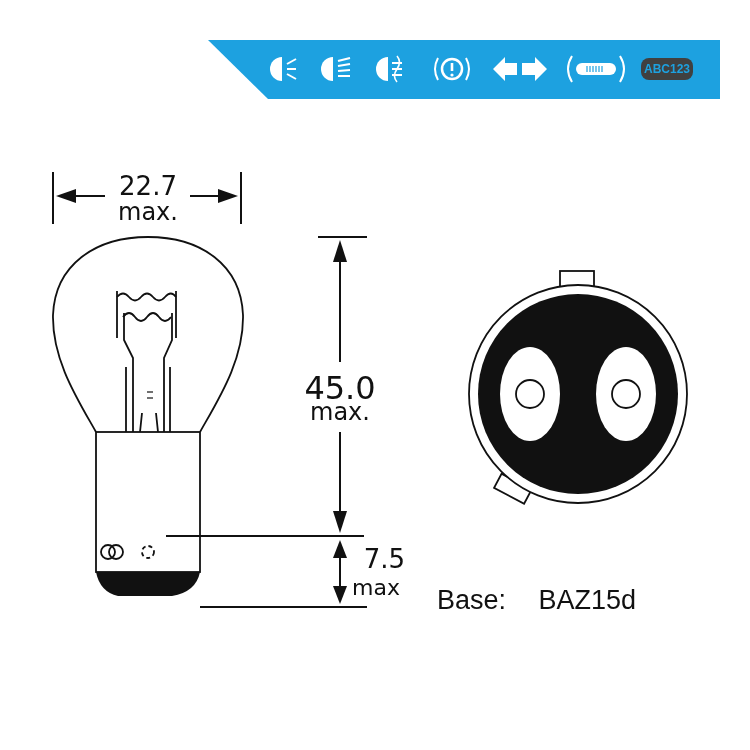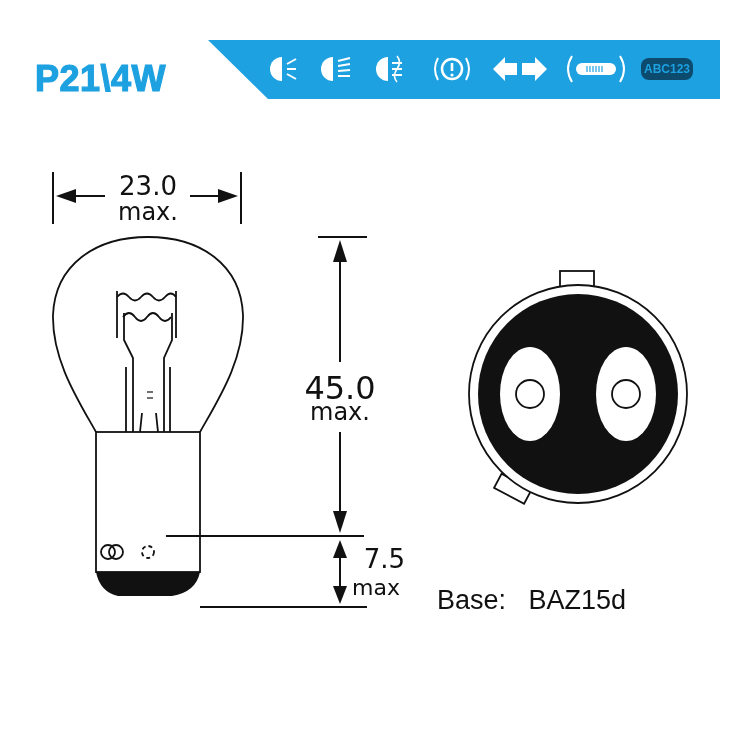--- a/index.html
+++ b/index.html
@@ -1,20 +1,20 @@
 <!DOCTYPE html>
 <html><head>
 <meta charset="utf-8">
 <style>
   html, body { margin: 0; padding: 0; background: #ffffff; }
   body { width: 750px; height: 750px; position: relative; overflow: hidden; font-family: "DejaVu Sans", sans-serif; }
   .header { position: absolute; left: 0; top: 0; width: 750px; height: 110px; }
   .title { position: absolute; left: 35px; top: 58px; font-family: "Liberation Sans", sans-serif; font-weight: 900; font-size: 36px; color: #1da1e0; letter-spacing: 0.5px; -webkit-text-stroke: 1.2px #1da1e0; }
   .banner { position: absolute; left: 0; top: 0; }
-  .icon-abc { position: absolute; left: 641px; top: 58px; width: 52px; height: 22px; border-radius: 8px; background: #0c4a6e; color: #1da1e0; font-family: "Liberation Sans", sans-serif; font-weight: 700; font-size: 12px; display: flex; align-items: center; justify-content: center; }
+  .icon-abc { position: absolute; left: 641px; top: 58px; width: 52px; height: 22px; border-radius: 8px; background: #404040; color: #1da1e0; font-family: "Liberation Sans", sans-serif; font-weight: 700; font-size: 12px; display: flex; align-items: center; justify-content: center; }
   .dim-text { position: absolute; font-family: "DejaVu Sans", sans-serif; color: #111; text-align: center; line-height: 1; }
   .base-label { position: absolute; left: 437px; top: 585px; font-family: "Liberation Sans", sans-serif; font-size: 27px; color: #111; word-spacing: 6px; }
 </style>
 </head>
 <body>
 
 <div class="header">
   <svg class="banner" width="750" height="110">
     <polygon points="208,40 720,40 720,99 268,99" fill="#1da1e0"></polygon>
 
@@ -61,21 +61,20 @@
       <g stroke="#1da1e0" stroke-width="1.2">
         <line x1="587" y1="66" x2="587" y2="72"></line>
           <line x1="590" y1="66" x2="590" y2="72"></line>
         <line x1="593" y1="66" x2="593" y2="72"></line>
           <line x1="596" y1="66" x2="596" y2="72"></line>
         <line x1="599" y1="66" x2="599" y2="72"></line>
           <line x1="602" y1="66" x2="602" y2="72"></line>
       </g>
     </g>
   </svg>
-  <div class="title">P21\4W</div>
   <div class="icon-abc">ABC123</div>
 </div>
 
 <svg width="750" height="750" style="position:absolute;left:0;top:0;">
   <g stroke="#111" fill="none" stroke-width="2">
 
     <line x1="53" y1="172" x2="53" y2="224"></line>
     <line x1="241" y1="172" x2="241" y2="224"></line>
     <line x1="70" y1="196" x2="105" y2="196"></line>
     <line x1="190" y1="196" x2="224" y2="196"></line>
@@ -128,23 +127,23 @@
       </g>
     <circle cx="578" cy="394" r="109" fill="#fff" stroke="#111" stroke-width="1.8"></circle>
     <circle cx="578" cy="394" r="100" fill="#111"></circle>
     <ellipse cx="530" cy="394" rx="30" ry="47" fill="#fff"></ellipse>
     <ellipse cx="626" cy="394" rx="30" ry="47" fill="#fff"></ellipse>
     <circle cx="530" cy="394" r="14" fill="#fff" stroke="#111" stroke-width="1.8"></circle>
     <circle cx="626" cy="394" r="14" fill="#fff" stroke="#111" stroke-width="1.8"></circle>
   </g>
 </svg>
 
-<div class="dim-text" style="left:98px;top:173px;width:100px;font-size:26px;">23.0</div>
+<div class="dim-text" style="left:98px;top:173px;width:100px;font-size:26px;">22.7</div>
 <div class="dim-text" style="left:98px;top:200px;width:100px;font-size:24px;">max.</div>
 <div class="dim-text" style="left:290px;top:372px;width:100px;font-size:32px;">45.0</div>
 <div class="dim-text" style="left:290px;top:400px;width:100px;font-size:24px;">max.</div>
 <div class="dim-text" style="left:355px;top:546px;width:50px;font-size:26px;text-align:right;">7.5</div>
 <div class="dim-text" style="left:352px;top:577px;width:70px;font-size:22px;text-align:left;">max</div>
 
 <div class="base-label">
   <span>Base:</span>
-  <span style="margin-left:9px;">BAZ15d</span>
+  <span style="margin-left:19px;">BAZ15d</span>
 </div>
 
 </body></html>

